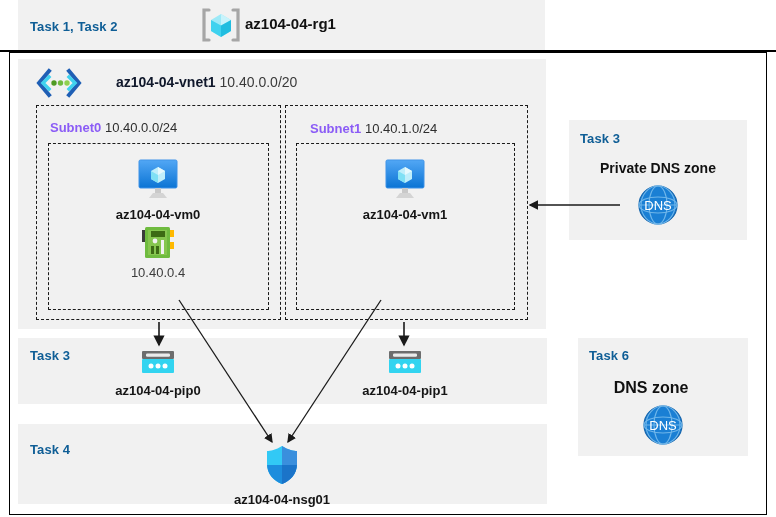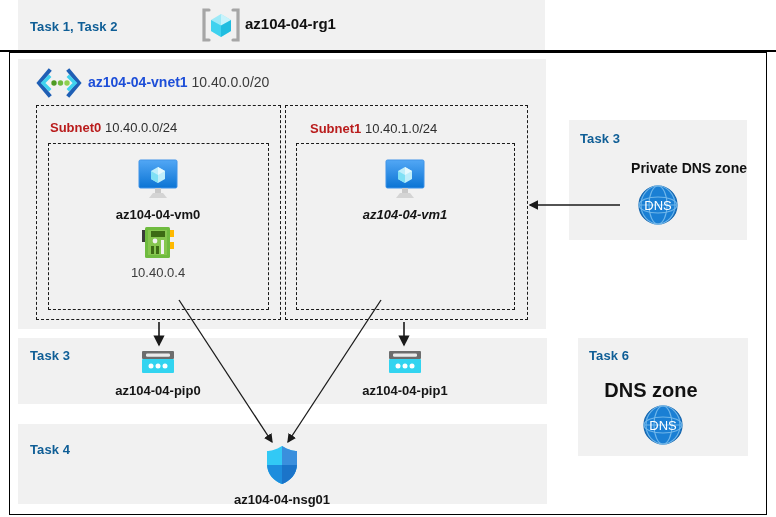--- a/index.html
+++ b/index.html
@@ -22,31 +22,31 @@
   #rg-frame{
     position:absolute;left:9px;top:52px;width:758px;height:463px;
     border:1.6px solid #000;box-sizing:border-box;background:#ffffff;
   }
 
   
   #vnet-panel{left:18px;top:59px;width:528px;height:270px;}
   #vnet-title{
     position:absolute;left:88px;top:74px;font-size:14px;color:#2b2b2b;white-space:nowrap;
   }
-  #vnet-title b{color:#1d4ed8;font-weight:bold;}
+  #vnet-title b{color:#0f172a;font-weight:bold;margin-left:28px;}
   #vnet-cidr{color:#3a3a3a;font-weight:normal;text-align:right;}
 
   
   .subnet{
     position:absolute;border:1.6px dashed #1a1a1a;box-sizing:border-box;background:transparent;
   }
   #subnet0{left:36px;top:105px;width:245px;height:215px;}
   #subnet1{left:285px;top:105px;width:243px;height:215px;}
   .subnet-title{position:absolute;font-size:13px;color:#2e2e2e;white-space:nowrap;}
-  .subnet-title b{color:#b91c1c;font-weight:bold;}
+  .subnet-title b{color:#8b5cf6;font-weight:bold;}
   #subnet0-title{left:50px;top:120px;}
   #subnet1-title{left:310px;top:121px;}
 
   .inner-box{position:absolute;border:1.6px dashed #1a1a1a;box-sizing:border-box;}
   #inner0{left:48px;top:143px;width:221px;height:167px;}
   #inner1{left:296px;top:143px;width:219px;height:167px;}
 
   
   .node{position:absolute;text-align:center;}
   .node .cap{
@@ -168,21 +168,21 @@
     <span class="sub">10.40.0.4</span>
   </div>
 
   <div class="subnet" id="subnet1"></div>
   <div class="subnet-title" id="subnet1-title">
     <b>Subnet1</b>
     <span>10.40.1.0/24</span>
   </div>
   <div class="inner-box" id="inner1"></div>
 
-  <div class="node" style="left:345px;top:157px;width:120px;font-style:italic;">
+  <div class="node" style="left:345px;top:157px;width:120px;">
     <span class="ico">
       <svg width="52" height="44" viewBox="0 0 52 44">
         <defs>
           <linearGradient id="vmg1" x1="0" y1="0" x2="0" y2="1">
             <stop offset="0" stop-color="#52a7f5"></stop>
               <stop offset="1" stop-color="#0b74d4"></stop>
           </linearGradient>
         </defs>
         <rect x="7" y="3" width="38" height="28" rx="1.5" fill="url(#vmg1)" stroke="#3f93e8" stroke-width="1"></rect>
         <polygon points="26,10 33,14 33,22 26,26 19,22 19,14" fill="#bfeefb"></polygon>
@@ -237,39 +237,39 @@
         <path d="M19,2 C25,6 31,7 34,7 L34,20 C34,30 27,37 19,40 Z" fill="#3a8fdd"></path>
         <path d="M19,21 L34,21 L34,20 C34,30 27,37 19,40 Z" fill="#1b74c9"></path>
         <path d="M4,21 L19,21 L19,40 C11,37 4,30 4,20 Z" fill="#1d8ddd"></path>
       </svg>
     </span>
     <span class="cap">az104-04-nsg01</span>
   </div>
 
   <div class="panel" id="task5-panel"></div>
   <div class="task-label" style="left:580px;top:131px;">Task 3</div>
-  <div style="position:absolute;left:569px;top:160px;width:178px;text-align:right;font-size:14px;font-weight:bold;color:#111;">Private DNS zone</div>
+  <div style="position:absolute;left:569px;top:160px;width:178px;text-align:center;font-size:14px;font-weight:bold;color:#111;">Private DNS zone</div>
 
   <div class="node" style="left:598px;top:184px;width:120px;">
     <span class="ico">
       <svg width="42" height="42" viewBox="0 0 42 42">
         <circle cx="21" cy="21" r="19" fill="#1a7fd4"></circle>
         <circle cx="21" cy="21" r="19" fill="none" stroke="#1565ad" stroke-width="1.2"></circle>
         <ellipse cx="21" cy="21" rx="9" ry="19" fill="none" stroke="#6fb6ea" stroke-width="1.1"></ellipse>
         <ellipse cx="21" cy="21" rx="17" ry="19" fill="none" stroke="#6fb6ea" stroke-width="1.1"></ellipse>
         <line x1="2" y1="21" x2="40" y2="21" stroke="#6fb6ea" stroke-width="1.1"></line>
         <ellipse cx="21" cy="21" rx="19" ry="8" fill="none" stroke="#6fb6ea" stroke-width="1.1"></ellipse>
         <text x="21" y="26" text-anchor="middle" font-family="Liberation Sans, sans-serif" font-size="13" fill="#ffffff">DNS</text>
       </svg>
     </span>
   </div>
 
   <div class="panel" id="task6-panel"></div>
   <div class="task-label" style="left:589px;top:348px;">Task 6</div>
-  <div style="position:absolute;left:578px;top:379px;width:146px;text-align:center;font-size:20px;font-weight:bold;color:#111;">DNS zone</div>
+  <div style="position:absolute;left:578px;top:379px;width:146px;text-align:center;font-size:16px;font-weight:bold;color:#111;">DNS zone</div>
 
   <div class="node" style="left:603px;top:404px;width:120px;">
     <span class="ico">
       <svg width="42" height="42" viewBox="0 0 42 42">
         <circle cx="21" cy="21" r="19" fill="#1a7fd4"></circle>
         <circle cx="21" cy="21" r="19" fill="none" stroke="#1565ad" stroke-width="1.2"></circle>
         <ellipse cx="21" cy="21" rx="9" ry="19" fill="none" stroke="#6fb6ea" stroke-width="1.1"></ellipse>
         <ellipse cx="21" cy="21" rx="17" ry="19" fill="none" stroke="#6fb6ea" stroke-width="1.1"></ellipse>
         <line x1="2" y1="21" x2="40" y2="21" stroke="#6fb6ea" stroke-width="1.1"></line>
         <ellipse cx="21" cy="21" rx="19" ry="8" fill="none" stroke="#6fb6ea" stroke-width="1.1"></ellipse>

